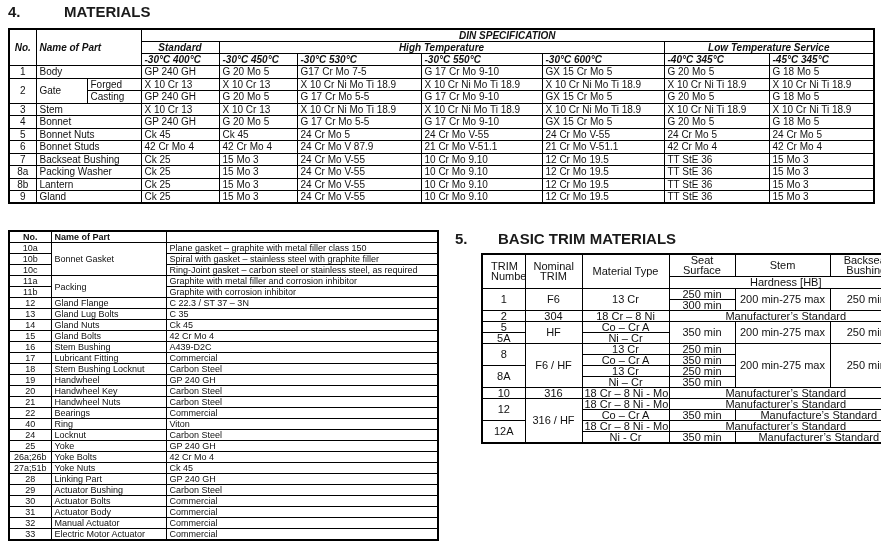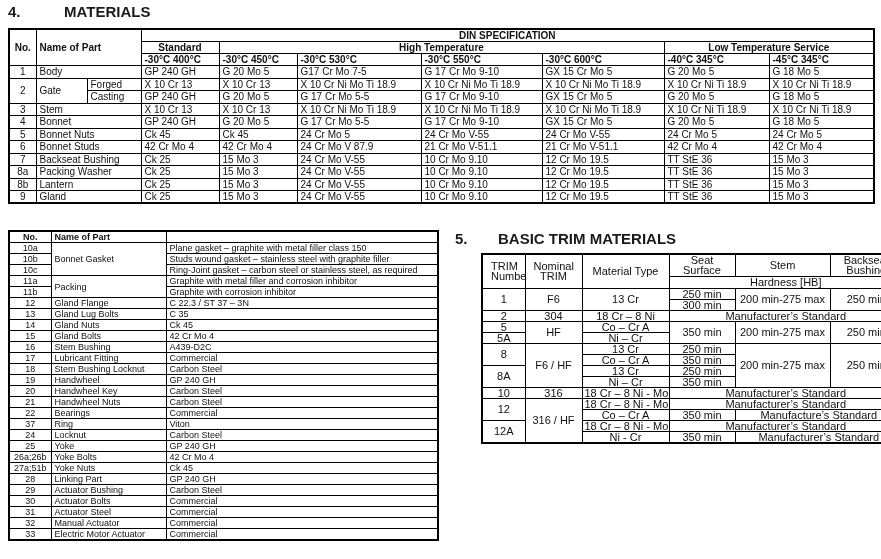--- a/index.html
+++ b/index.html
@@ -16,21 +16,21 @@
   .c{text-align:center;}
   .l{text-align:left;}
   .pre{white-space:pre;}
   
   .t1{left:8px;top:28px;width:866px;font-size:10px;border:2px solid #000;}
   .t1 td,.t1 th{padding:0 3px;white-space:nowrap;line-height:11px;}
   .t1 thead tr:nth-child(1){height:10px;}
   .t1 thead tr:nth-child(2){height:12px;}
   .t1 thead tr:nth-child(3){height:12px;padding-left:8px;}
   .t1 tbody tr{height:12.5px;}
-  .t1 th{font-weight:bold;}
+  .t1 th{font-weight:bold;font-style:italic;}
   
   .t2{left:8px;top:230px;width:429px;font-size:9px;border:2px solid #000;}
   .t2 td,.t2 th{padding:0 3px;white-space:nowrap;line-height:10px;}
   .t2 tr{height:10.6px;}
   .t2 th{font-weight:bold;}
   
   .t3{left:481px;top:253px;width:421px;font-size:11px;border:2px solid #000;text-align:center;}
   .t3 td{padding:0 2px;white-space:nowrap;line-height:10px;}
   .t3 th{font-weight:normal;padding:0 8px;white-space:normal;line-height:10px;}
   .t3 th.hardness{padding:0;height:11px;}
@@ -220,21 +220,21 @@
       </tr>
     </thead>
     <tbody>
       <tr>
         <td class="c">10a</td>
         <td class="l" rowspan="3">Bonnet Gasket</td>
         <td class="l">Plane gasket – graphite with metal filler class 150</td>
       </tr>
       <tr>
         <td class="c">10b</td>
-        <td class="l">Studs wound gasket – stainless steel with graphite filler</td>
+        <td class="l">Spiral with gasket – stainless steel with graphite filler</td>
       </tr>
       <tr>
         <td class="c">10c</td>
         <td class="l">Ring-Joint gasket – carbon steel or stainless steel, as required</td>
       </tr>
       <tr>
         <td class="c">11a</td>
         <td class="l" rowspan="2">Packing</td>
         <td class="l">Graphite with metal filler and corrosion inhibitor</td>
       </tr>
@@ -291,21 +291,21 @@
         <td class="c">21</td>
         <td class="l">Handwheel Nuts</td>
         <td class="l">Carbon Steel</td>
       </tr>
       <tr>
         <td class="c">22</td>
         <td class="l">Bearings</td>
         <td class="l">Commercial</td>
       </tr>
       <tr>
-        <td class="c">37</td>
+        <td class="c">40</td>
         <td class="l">Ring</td>
         <td class="l">Viton</td>
       </tr>
       <tr>
         <td class="c">24</td>
         <td class="l">Locknut</td>
         <td class="l">Carbon Steel</td>
       </tr>
       <tr>
         <td class="c">25</td>
@@ -332,21 +332,21 @@
         <td class="l">Actuator Bushing</td>
         <td class="l">Carbon Steel</td>
       </tr>
       <tr>
         <td class="c">30</td>
         <td class="l">Actuator Bolts</td>
         <td class="l">Commercial</td>
       </tr>
       <tr>
         <td class="c">31</td>
-        <td class="l">Actuator Steel</td>
+        <td class="l">Actuator Body</td>
         <td class="l">Commercial</td>
       </tr>
       <tr>
         <td class="c">32</td>
         <td class="l">Manual Actuator</td>
         <td class="l">Commercial</td>
       </tr>
       <tr>
         <td class="c">33</td>
         <td class="l">Electric Motor Actuator</td>

